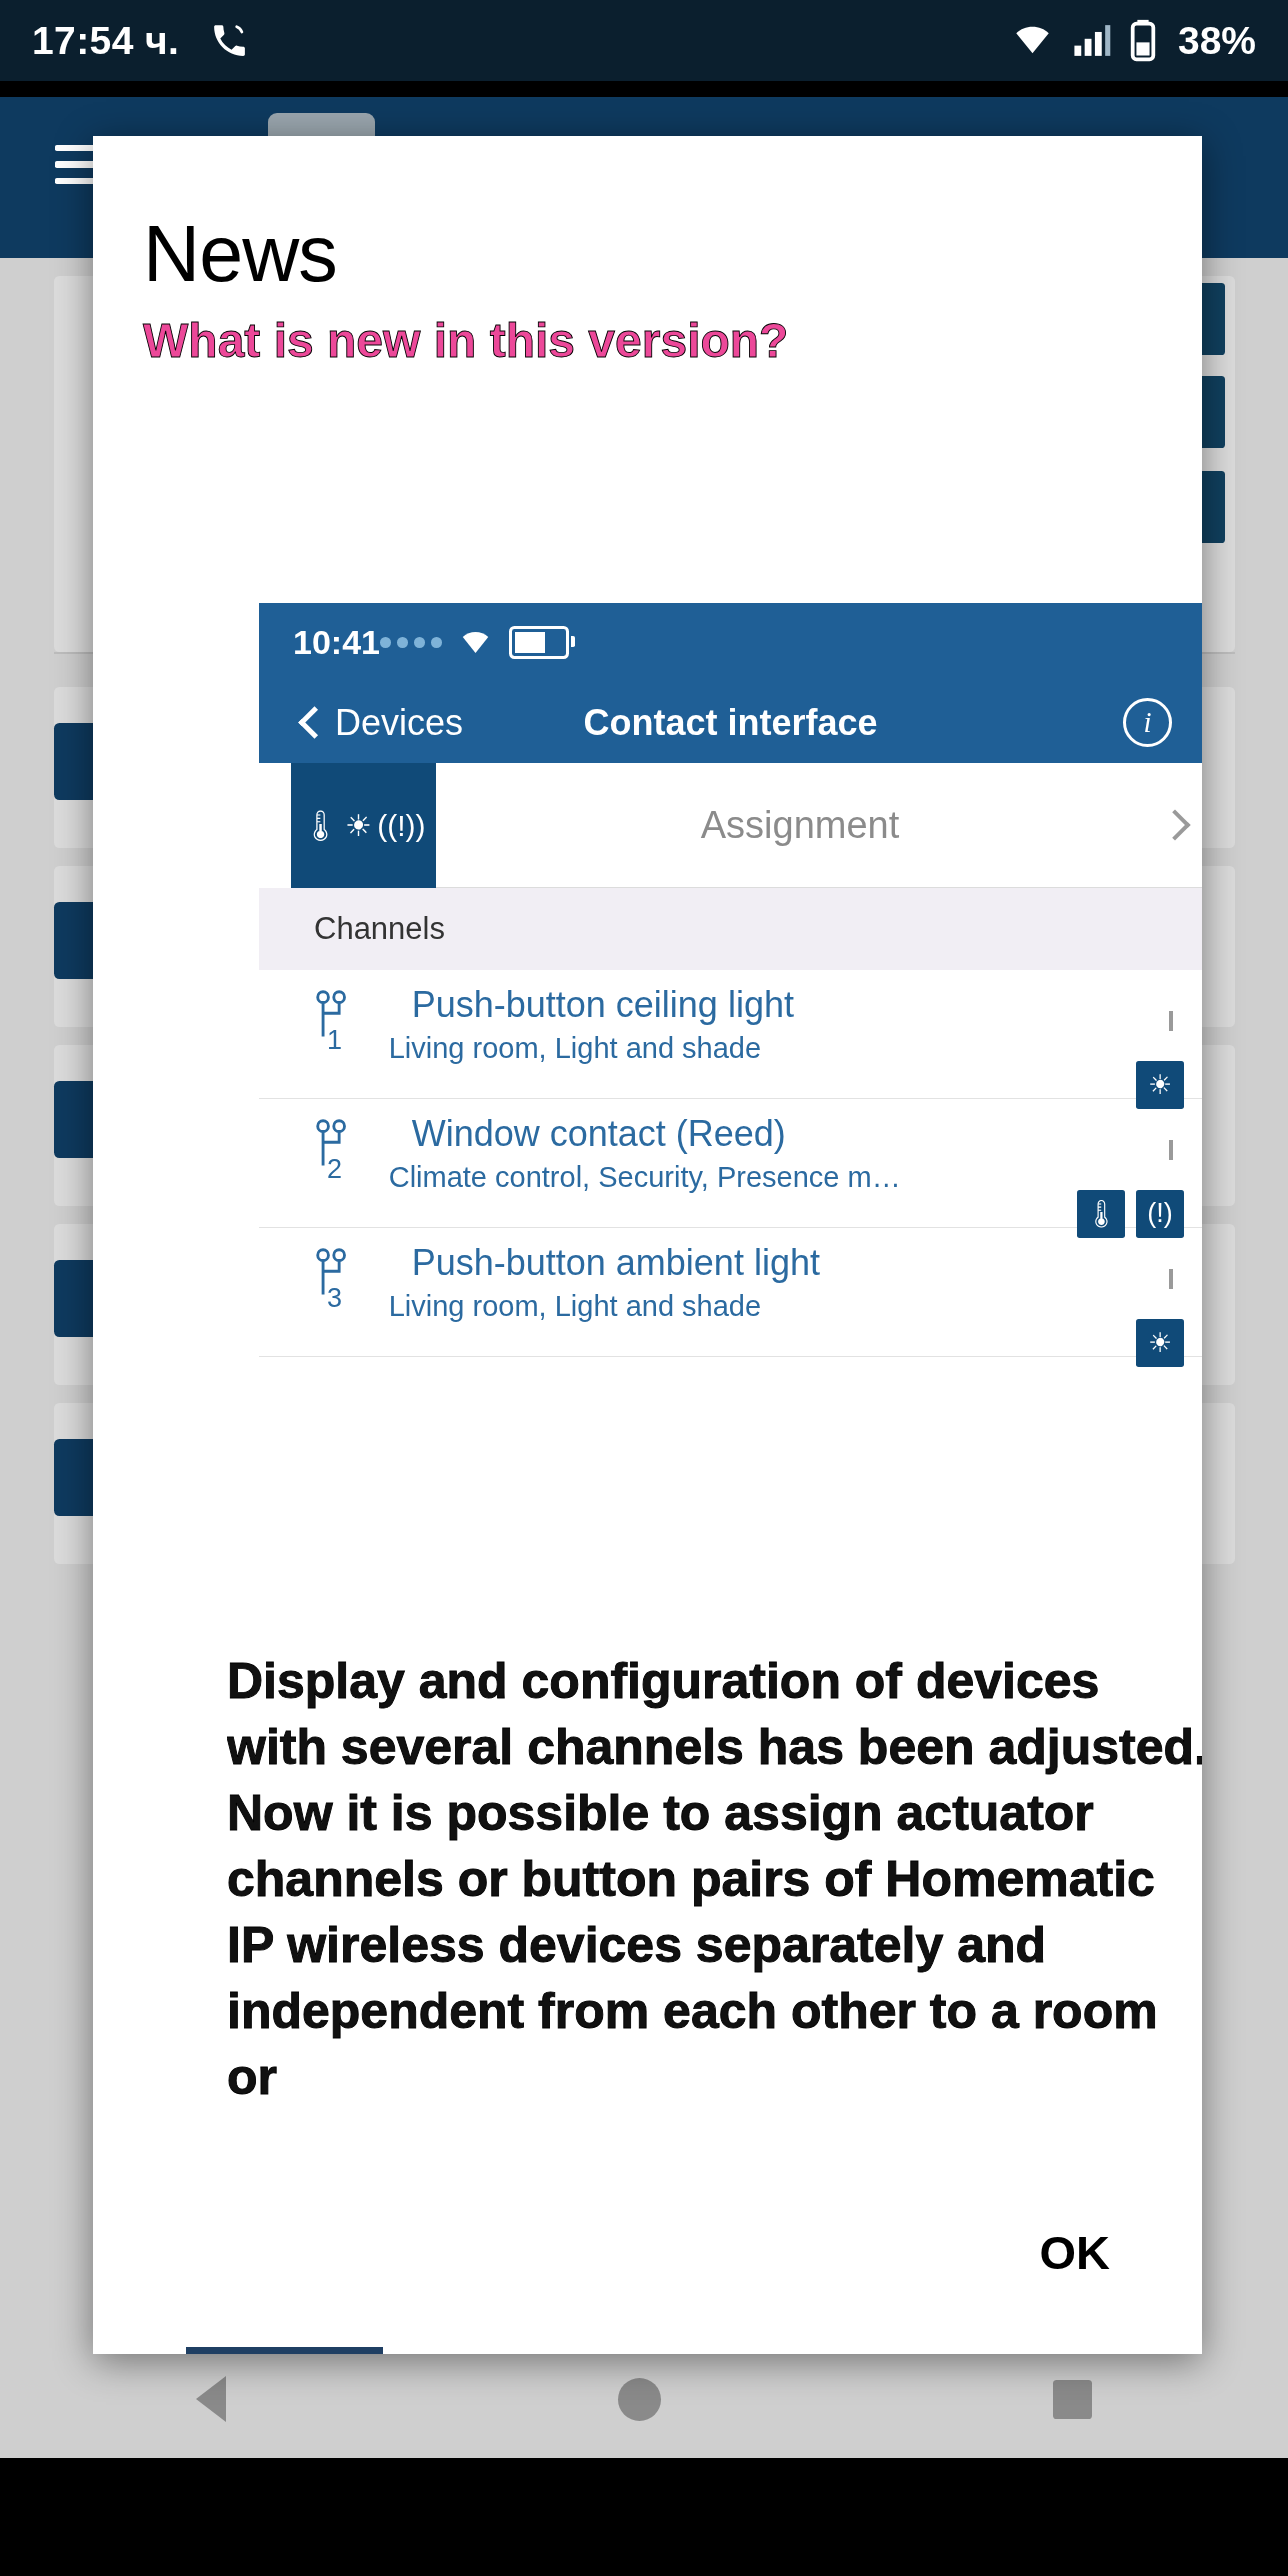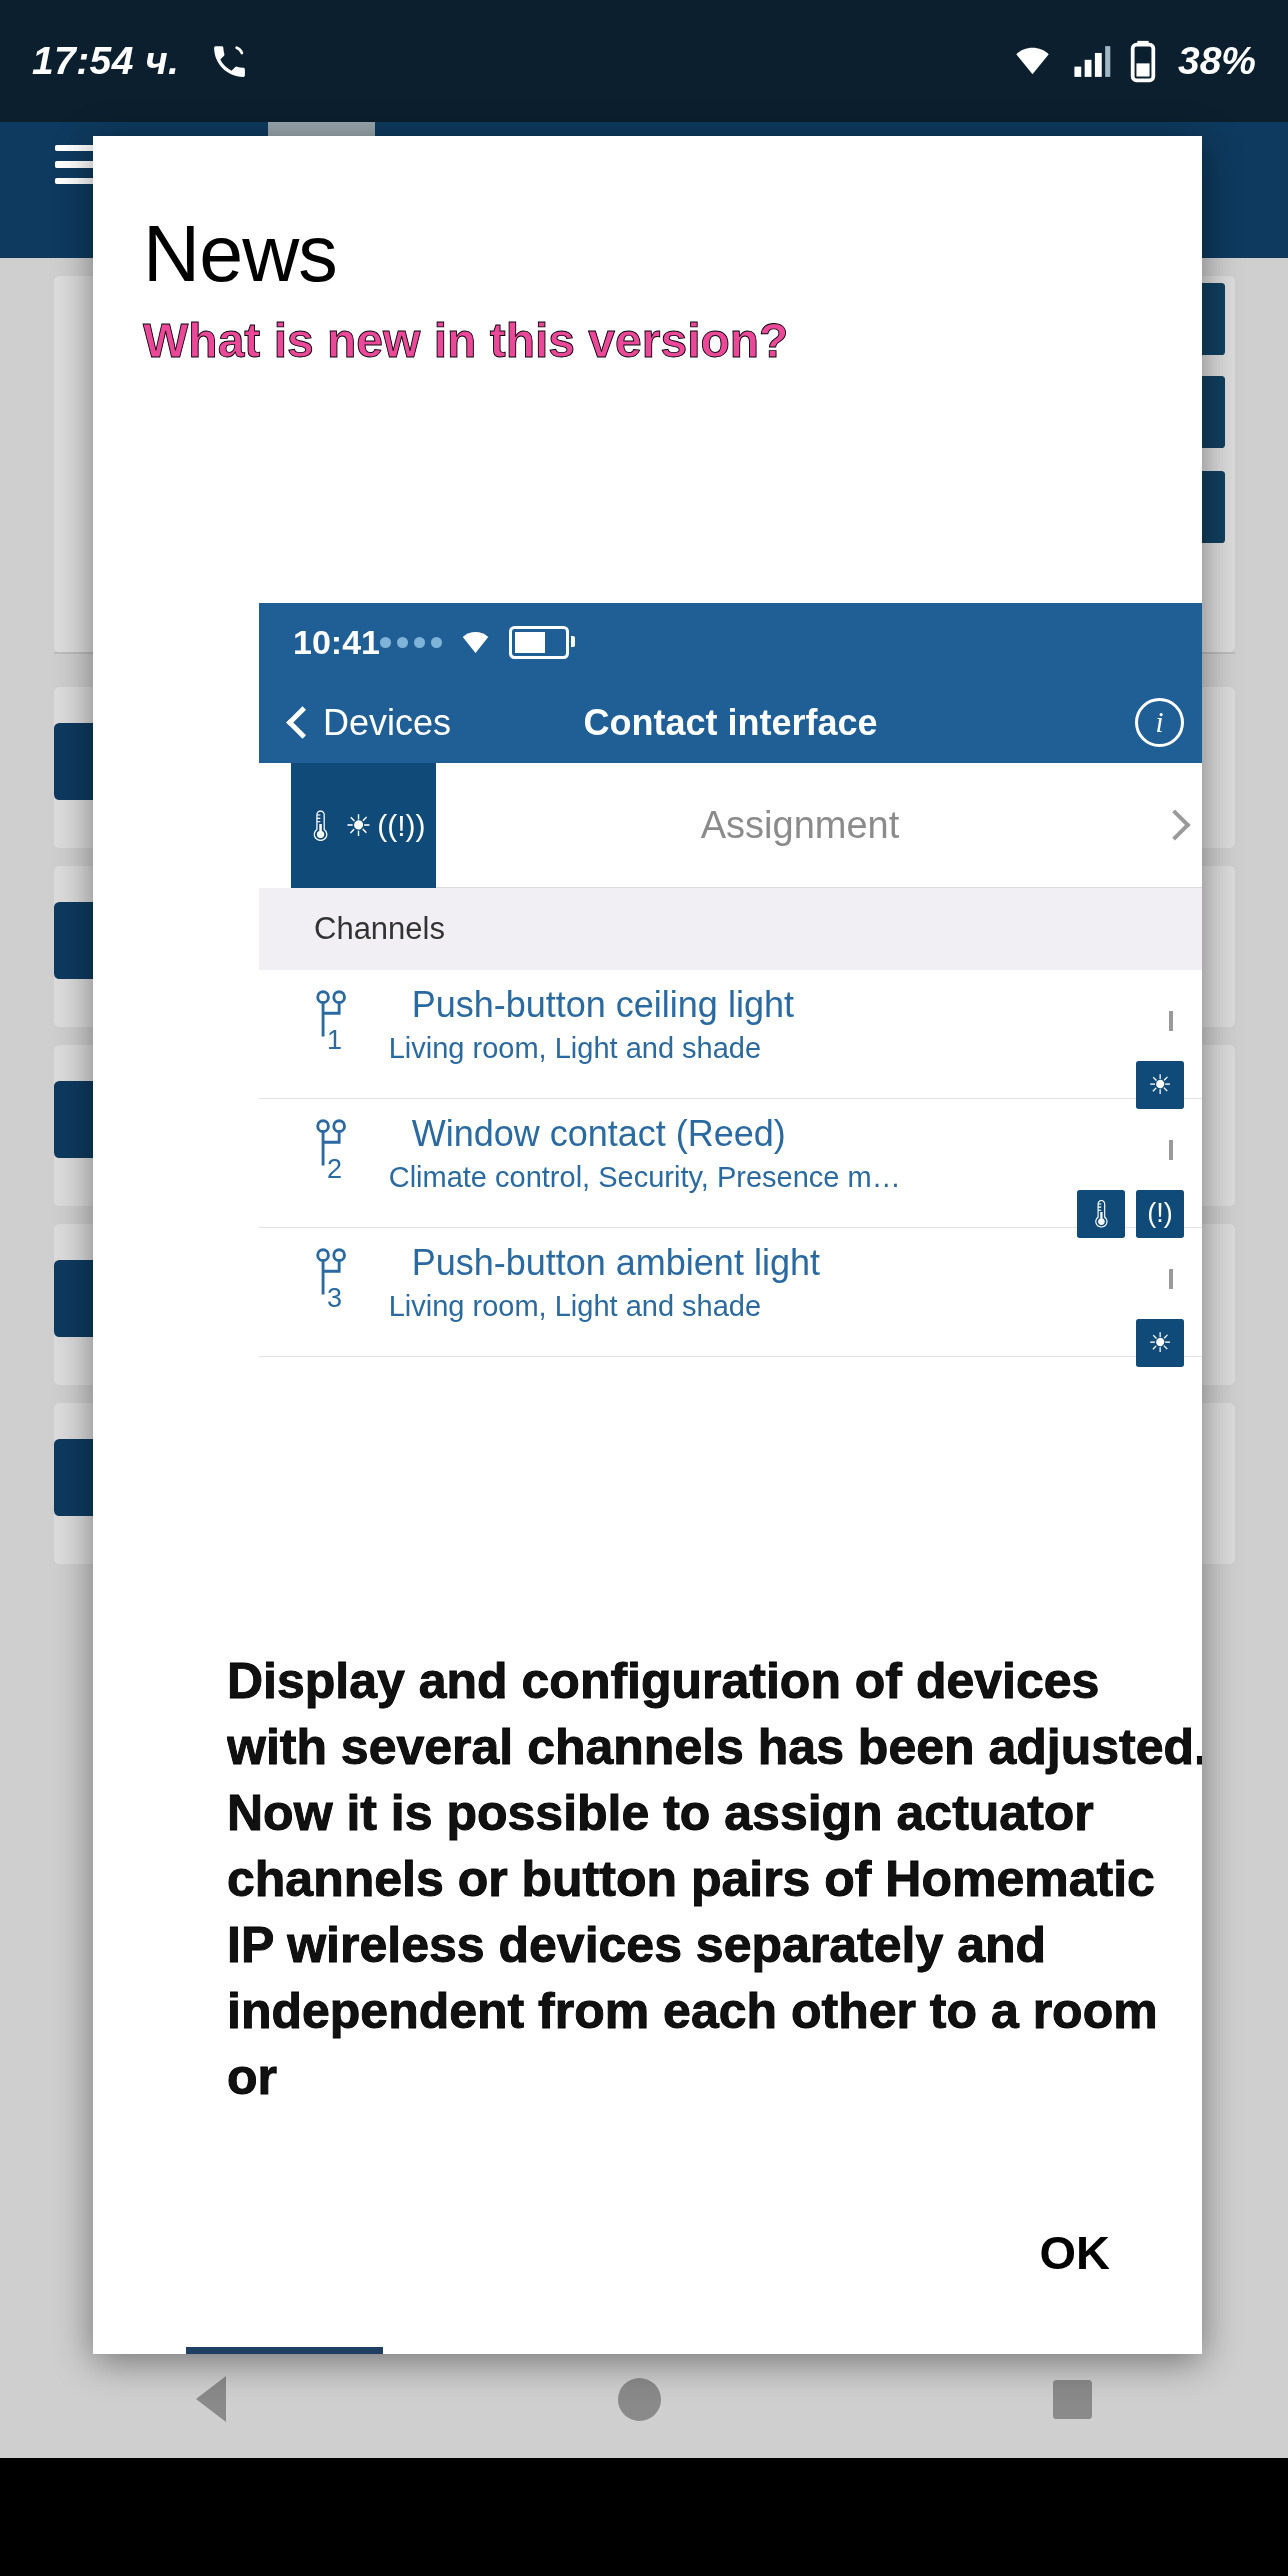--- a/index.html
+++ b/index.html
@@ -13,29 +13,28 @@
     position: relative;
     overflow: hidden;
     font-family: "Liberation Sans", sans-serif;
   }
 
   
   .statusbar {
     position: absolute;
     top: 0; left: 0;
     width: 1288px;
-    height: 122px;
+    height: 81px;
     background: #0b1f2e;
     display: flex;
     align-items: center;
     justify-content: space-between;
     padding: 4px 32px;
     box-sizing: border-box;
     color: #ffffff;
-    font-style: italic;
   }
   .sb-left { display: flex; align-items: center; gap: 30px; }
   .sb-time { font-size: 39px; font-weight: bold; letter-spacing: 0.4px; }
   .sb-right { display: flex; align-items: center; gap: 14.3px; }
   .sb-battery-text { font-size: 39px; font-weight: bold; margin-left: 5.4px; }
 
   
   .app-bg {
     position: absolute;
     top: 97px; left: 0;
@@ -186,21 +185,21 @@
     display:block;
   }
 
   .shot-navbar {
     height: 81px;
     background: #1f5f96;
     display: flex;
     align-items: center;
     color: #fff;
     position: relative;
-    padding: 0 32px;
+    padding: 0 44px;
     box-sizing: border-box;
   }
   .shot-back { display:flex; align-items:center; gap: 9px; font-size: 36px; }
   .chev-left {
     width: 18px; height: 18px;
     border-left: 5.4px solid #fff;
     border-bottom: 5.4px solid #fff;
     transform: rotate(45deg);
   }
   .shot-navtitle {

